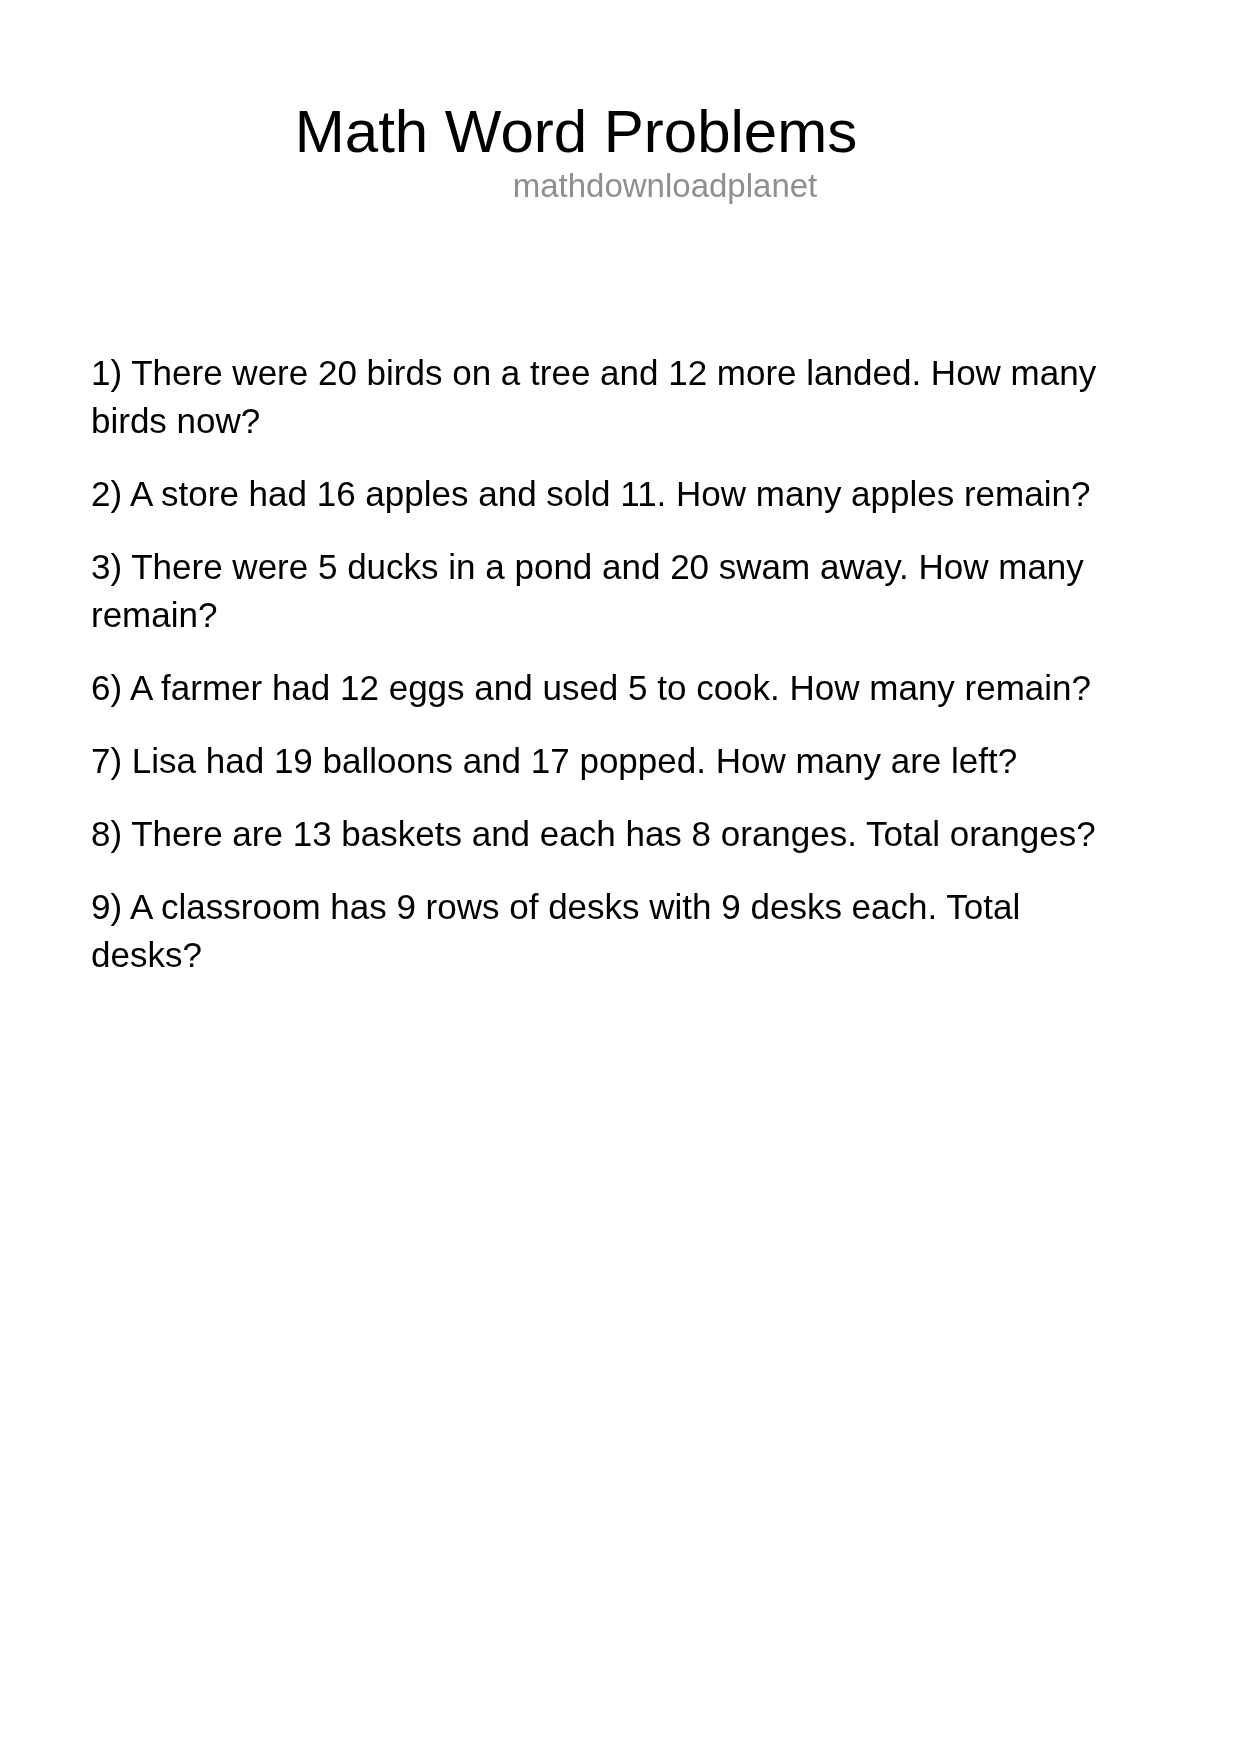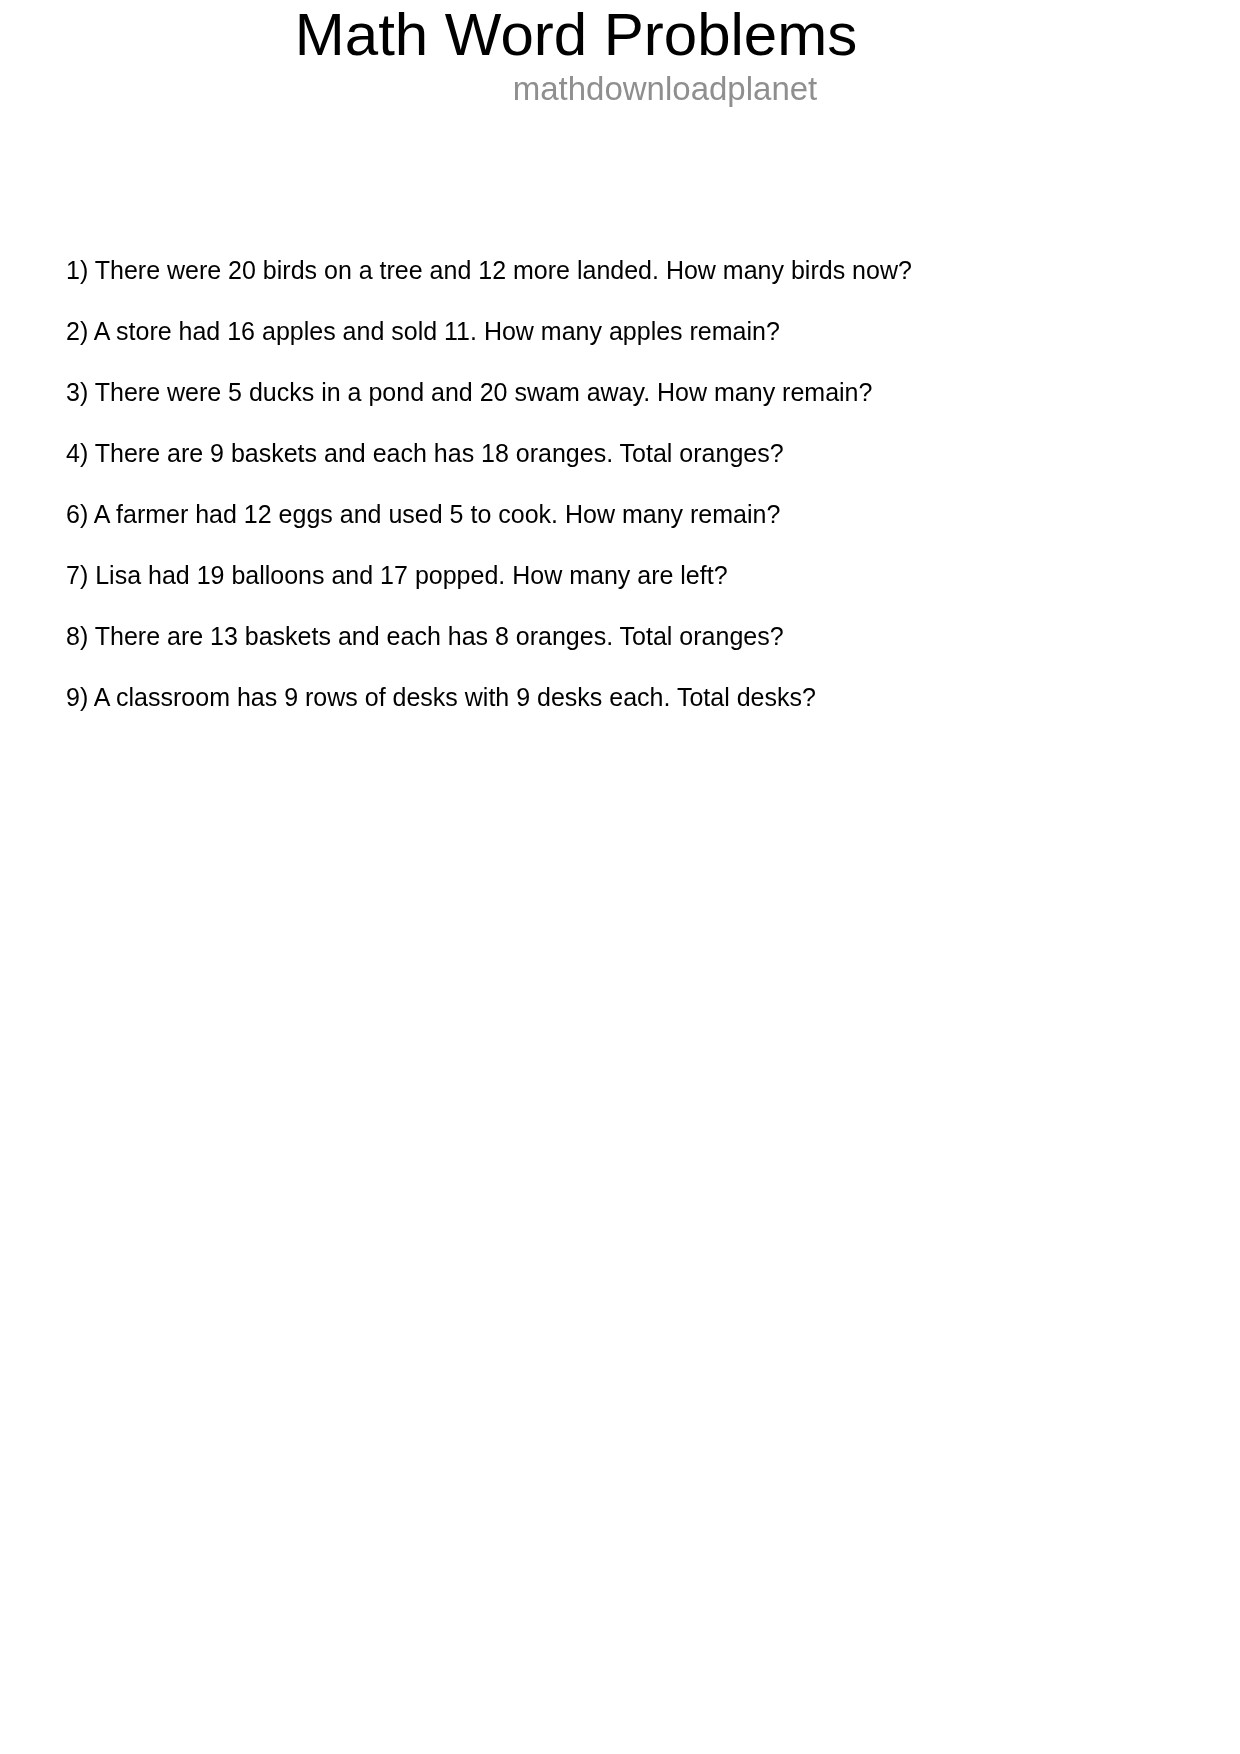--- a/index.html
+++ b/index.html
@@ -10,20 +10,21 @@
   .page {
     position: relative;
     width: 1240px;
     height: 1754px;
     background: #ffffff;
     overflow: hidden;
     font-family: "Liberation Sans", "DejaVu Sans", sans-serif;
     color: #000000;
   }
   .doc-header {
+    margin-top: 97px;
   }
   .doc-title {
     margin: 0;
     font-size: 60px;
     font-weight: 400;
     line-height: 69px;
     text-align: center;
     position: relative;
     left: -44px;
     color: #000000;
@@ -33,43 +34,42 @@
     margin: 0;
     font-size: 33px;
     font-weight: 400;
     line-height: 40px;
     text-align: center;
     position: relative;
     left: 45px;
     color: #8f8f8f;
   }
   .problems {
-    margin: 143px 0 0 66px;
+    margin: 143px 0 0 91px;
     width: 1044px;
-    font-size: 25px;
-    line-height: 36px;
+    font-size: 35px;
+    line-height: 48px;
     color: #000000;
   }
   .problem {
     margin: 0 0 25px 0;
     padding: 0;
   }
 </style>
 </head>
 <body>
 
 <div class="page">
   <header class="doc-header">
     <h1 class="doc-title">Math Word Problems</h1>
     <div class="doc-subtitle">mathdownloadplanet</div>
   </header>
 
   <main class="problems">
     <p class="problem">1) There were 20 birds on a tree and 12 more landed. How many birds now?</p>
     <p class="problem">2) A store had 16 apples and sold 11. How many apples remain?</p>
     <p class="problem">3) There were 5 ducks in a pond and 20 swam away. How many remain?</p>
-    <p class="problem">4) There are 9 baskets and each has 18 oranges. Total oranges?</p>
     <p class="problem">6) A farmer had 12 eggs and used 5 to cook. How many remain?</p>
     <p class="problem">7) Lisa had 19 balloons and 17 popped. How many are left?</p>
     <p class="problem">8) There are 13 baskets and each has 8 oranges. Total oranges?</p>
     <p class="problem">9) A classroom has 9 rows of desks with 9 desks each. Total desks?</p>
   </main>
 </div>
 
 </body></html>

